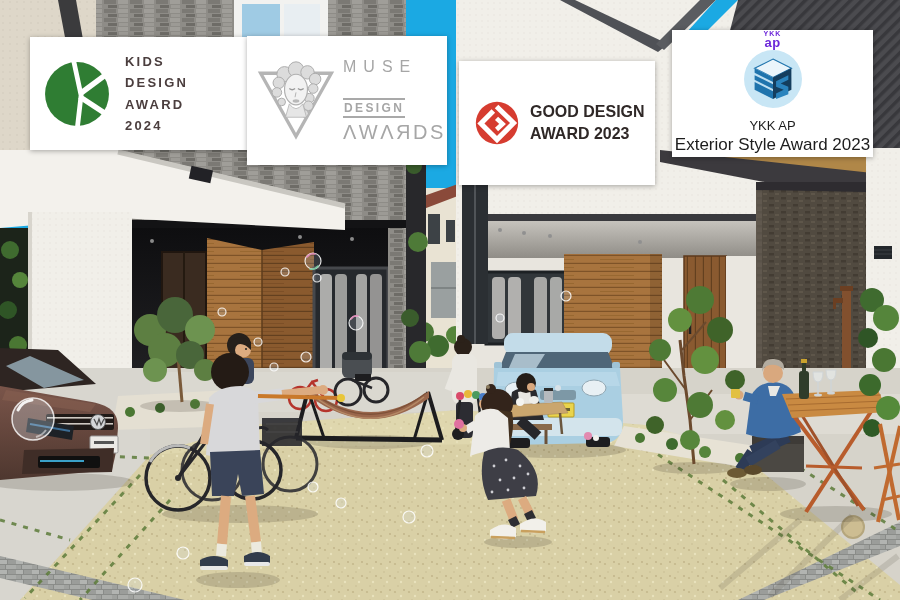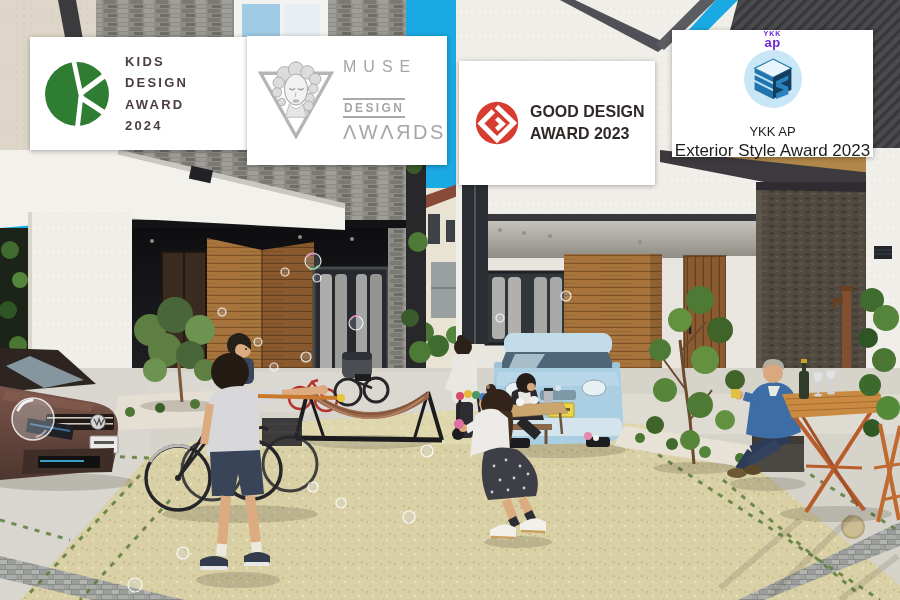--- a/index.html
+++ b/index.html
@@ -27,21 +27,21 @@
   .b3 svg{margin-left:15px;}
   .b3txt{margin-left:10px;color:#2f2827;font-size:17px;font-weight:800;line-height:1.3;
          transform:scaleX(.94);transform-origin:left center;letter-spacing:0;}
   
   .b4{left:672px;top:30px;width:201px;height:127px;display:block;text-align:center;}
   .ykk-cap{color:#6d28d9;font-weight:800;line-height:1;}
   .ykk-top{font-size:7px;letter-spacing:1px;}
   .ykk-ap{font-size:13px;margin-top:-1px;letter-spacing:.5px;}
   .es-circle{width:58px;height:58px;border-radius:50%;background:#c8e6f5;margin:1px auto 0;
              display:flex;align-items:center;justify-content:center;}
-  .b4l1{font-size:13px;color:#1d1d1d;margin-top:16px;line-height:1.2;}
+  .b4l1{font-size:13px;color:#1d1d1d;margin-top:10px;line-height:1.2;}
   .b4l2{font-size:17px;color:#1d1d1d;line-height:1.25;}
 </style>
 </head>
 <body>
 
 <div id="screen">
 
 <svg id="photo" viewBox="0 0 900 600" xmlns="http://www.w3.org/2000/svg">
   <defs>
     <pattern id="stone" width="26" height="9" patternUnits="userSpaceOnUse">

